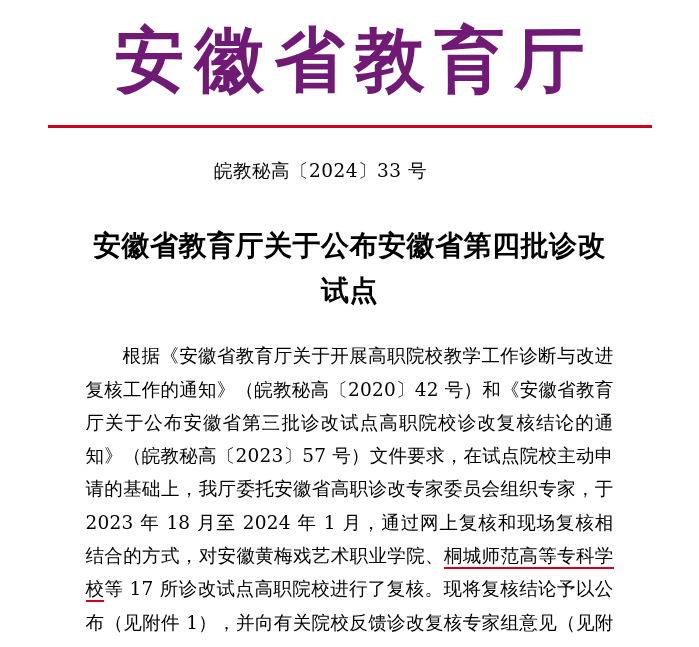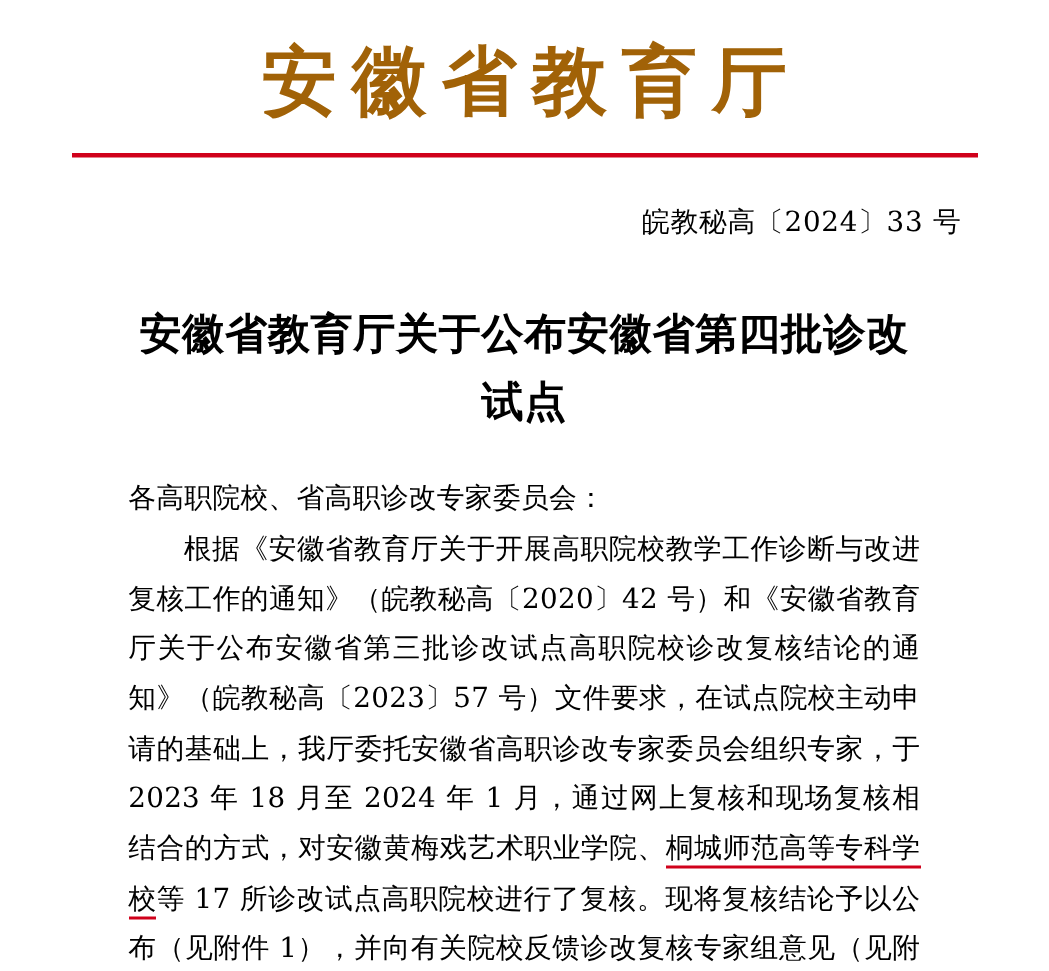--- a/index.html
+++ b/index.html
@@ -20,42 +20,42 @@
     background: #ffffff;
     box-sizing: border-box;
   }
 
   
   .masthead {
     text-align: center;
     padding-top: 26px;
   }
   .masthead-title {
-    color: #a16207;
-    font-family: Liberation Serif, serif;
+    color: #701a75;
+    font-family: Liberation Mono, monospace;
     font-weight: 700;
-    font-size: 50px;
+    font-size: 70px;
     letter-spacing: 10px;
     line-height: 1.15;
     text-indent: 10px;
     margin: 0;
     white-space: nowrap;
   }
   .masthead-rule {
     margin: 18px auto 0 auto;
     width: 604px;
     height: 3px;
     background: #d0011b;
   }
 
   
   .doc-number-row {
     margin-top: 30px;
     padding-right: 58px;
-    text-align: right;
+    text-align: center;
   }
   .doc-number {
     font-size: 18.5px;
     color: #000000;
     letter-spacing: 0.5px;
     font-family: "DejaVu Serif", "Liberation Serif", serif;
   }
 
   
   .doc-title {
@@ -105,17 +105,16 @@
 
   <div class="doc-number-row">
     <span class="doc-number">皖教秘高〔2024〕33 号</span>
   </div>
 
   <div class="doc-title">
     <div>安徽省教育厅关于公布安徽省第四批诊改试点</div>
   </div>
 
   <div class="doc-body">
-    <p class="para">各高职院校、省高职诊改专家委员会：</p>
     <p class="para indent"><span>根据《安徽省教育厅关于开展高职院校教学工作诊断与改进复核工作的通知》（皖教秘高〔2020〕42 号）和《安徽省教育厅关于公布安徽省第三批诊改试点高职院校诊改复核结论的通知》（皖教秘高〔2023〕57 号）文件要求，在试点院校主动申请的基础上，我厅委托安徽省高职诊改专家委员会组织专家，于 2023 年 18 月至 2024 年 1 月，通过网上复核和现场复核相结合的方式，对安徽黄梅戏艺术职业学院、</span><span class="underline-red">桐城师范高等专科学校</span><span>等 17 所诊改试点高职院校进行了复核。现将复核结论予以公布（见附件 1），并向有关院校反馈诊改复核专家组意见（见附件 2）。</span></p>
   </div>
 
 </div>
 
 </body></html>

